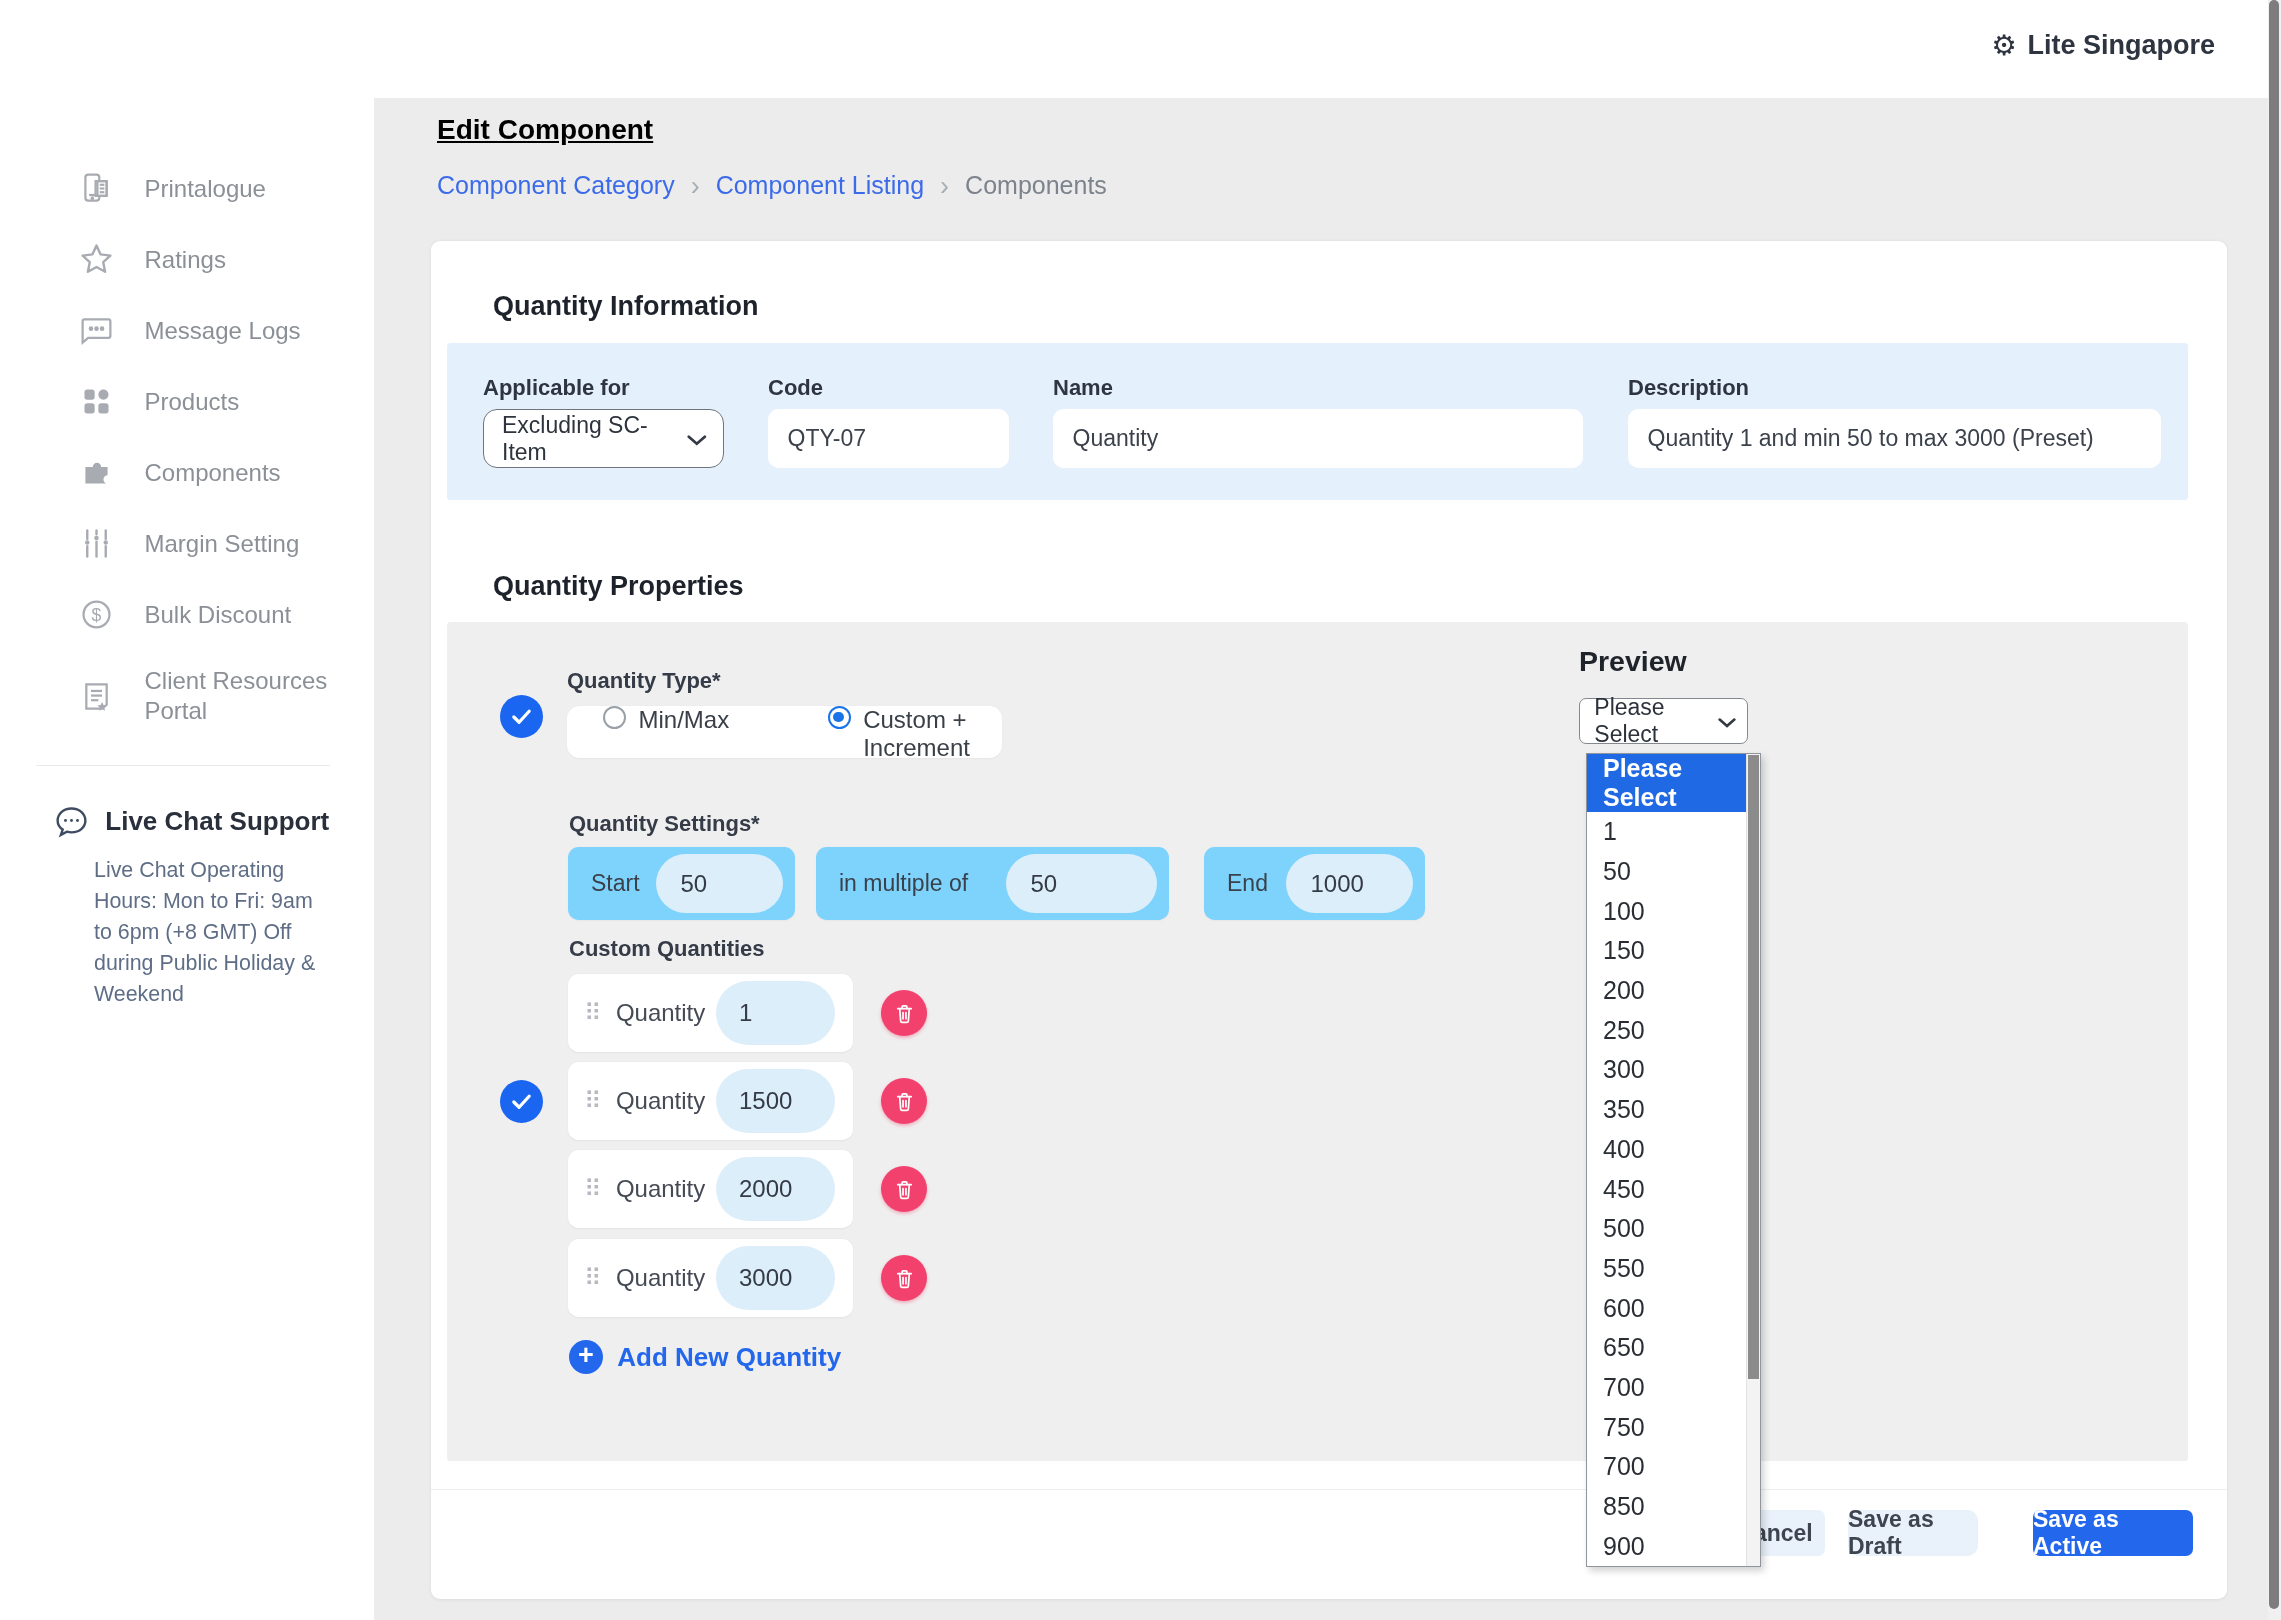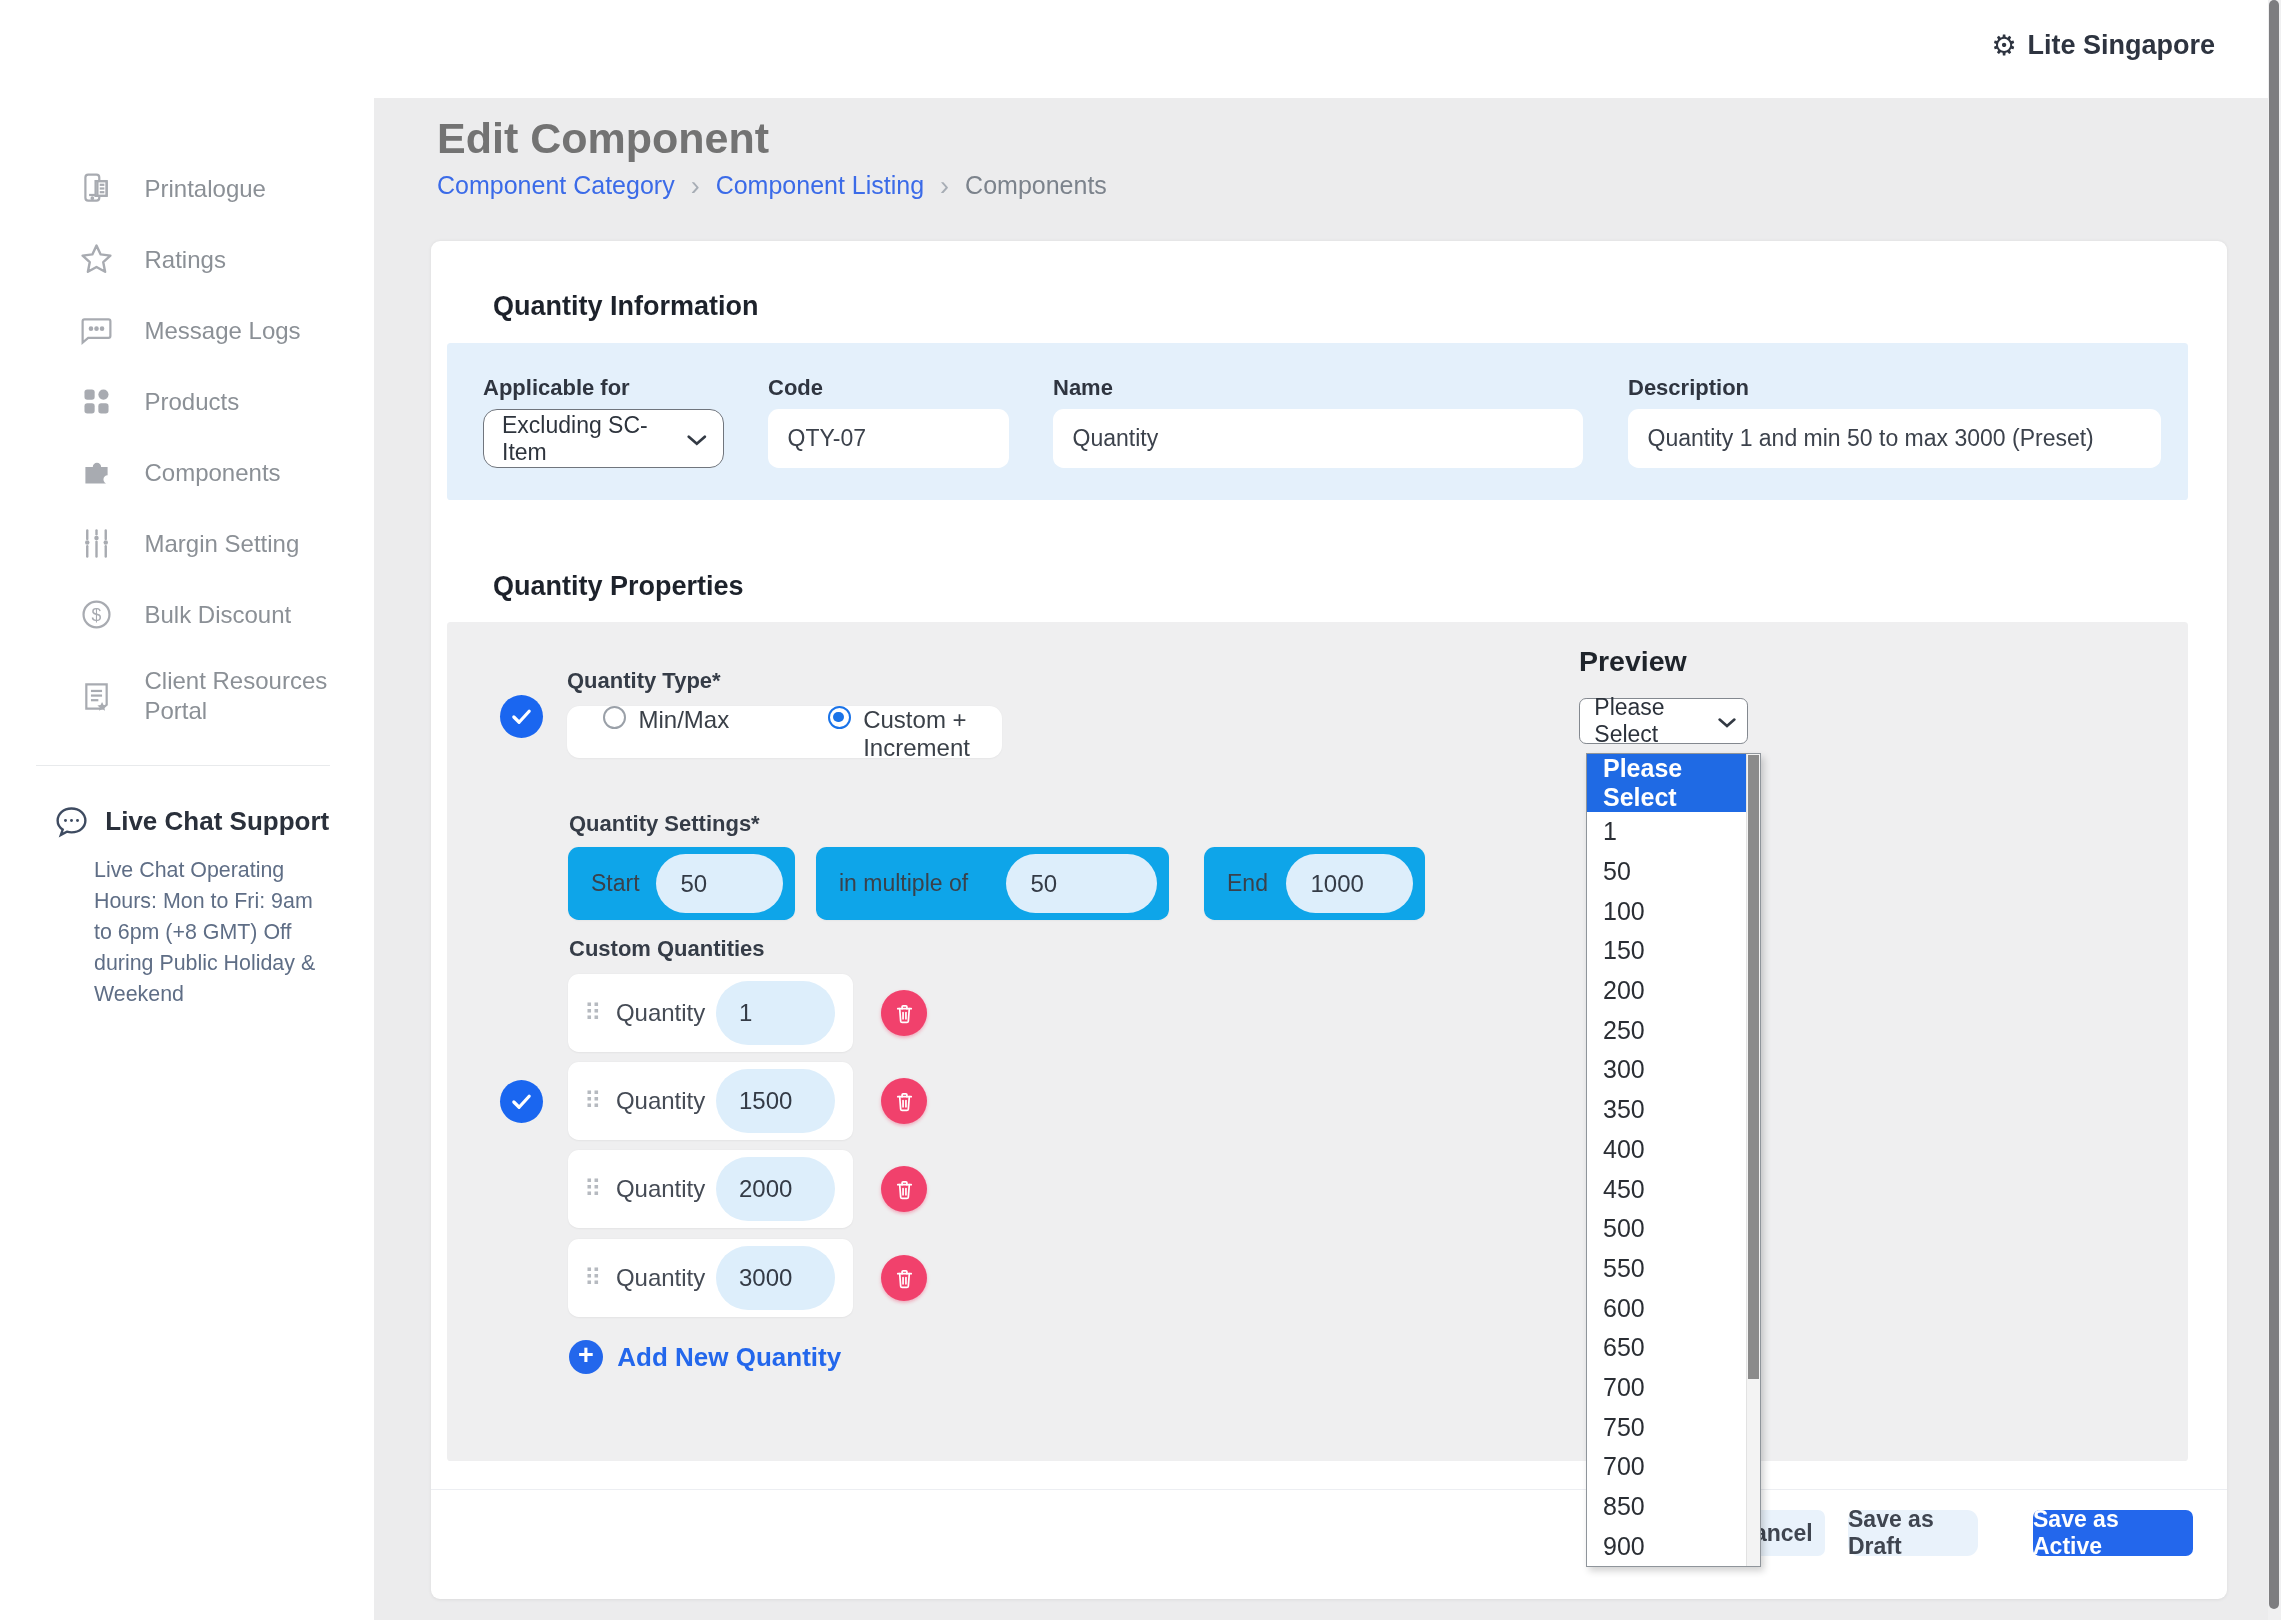--- a/index.html
+++ b/index.html
@@ -28,21 +28,21 @@
   .livechat { padding-left:52px; }
   .livechat-head { display:flex; align-items:center; gap:14.3px; }
   .livechat-title { font-size:26px; font-weight:700; color:#2a303b; }
   .livechat-desc { margin:14.3px 0 0 42px; width:239px; font-size:21.4px; line-height:31px; color:#5f6e86; }
 
   
   .page-scrollbar { position:absolute; right:0; top:0; width:13.4px; height:1620px; background:#f0f0f1; z-index:90; }
   .page-thumb { position:absolute; left:1.8px; top:0; width:9.8px; height:1609px; background:#7d7d80; border-radius:5.3px; }
 
   
-  .page-title { position:absolute; left:437px; top:114px; font-size:43px; font-weight:700; color:#737373; z-index:6; }
+  .page-title { position:absolute; left:437px; top:114px; font-size:28px; font-weight:700; color:#000000; z-index:6;text-decoration:underline; }
   .breadcrumb { position:absolute; left:437px; top:171px; display:flex; align-items:flex-start; font-size:25px; z-index:6; }
   .crumb-link { color:#3b6be8; cursor:pointer; }
   .crumb-sep { color:#a7adb5; margin:0 16px; font-size:27px; }
   .crumb-current { color:#7c838c; }
 
   .card { position:absolute; left:431px; top:241px; width:1796px; height:1358px; background:#ffffff;
           border-radius:9px; box-shadow:0 0.9px 3.6px rgba(0,0,0,.07); z-index:6; }
   .sec-title { position:absolute; left:62px; font-size:27px; font-weight:600; color:#1d222b; }
   .band { position:absolute; left:16px; width:1741px; border-radius:3.6px; }
   .band-blue { top:102px; height:157px; background:#e4f0fb; }
@@ -63,21 +63,21 @@
   .g-label { position:absolute; font-size:22px; font-weight:600; color:#353c47; }
   .white-box { position:absolute; background:#ffffff; border-radius:12.5px; box-shadow:0 0.9px 1.8px rgba(0,0,0,.04); }
 
   .radio-row { display:flex; align-items:flex-start; height:100%; padding-left:36px; gap:12.5px; }
   .radio { width:23px; height:23px; border-radius:50%; border:2.7px solid #9aa0a8; flex:0 0 23px; position:relative; cursor:pointer; }
   .radio.checked { border-color:#1a73e8; }
   .radio.checked::after { content:""; position:absolute; left:3.6px; top:3.6px; width:10.7px; height:10.7px;
                           border-radius:50%; background:#1a73e8; }
   .radio-label { font-size:24px; color:#3a4048; margin-right:86px; }
 
-  .qs-box { position:absolute; background:#0ea5e9; border-radius:10.7px; height:73px; box-shadow:0 0.9px 1.8px rgba(0,0,0,.04); }
+  .qs-box { position:absolute; background:#7dd3fc; border-radius:10.7px; height:73px; box-shadow:0 0.9px 1.8px rgba(0,0,0,.04); }
   .qs-inner-label { position:absolute; left:23px; top:0; height:100%; display:flex; align-items:center;
                     font-size:23px; color:#3a414b; }
   .pill { position:absolute; right:12.5px; top:7.1px; bottom:7.1px; background:#ddeefb; border-radius:36px;
           display:flex; align-items:center; padding-left:25px; font-size:24px; color:#343b46; }
 
   .q-row { position:absolute; left:121px; width:552px; height:78px; }
   .q-card { position:absolute; left:0; top:0; width:285px; height:78px; background:#ffffff; border-radius:10.7px;
             box-shadow:0 0.9px 1.8px rgba(0,0,0,.05); display:flex; align-items:center; }
   .drag-dots { margin-left:16px; font-size:24px; color:#b6bac0; line-height:1; cursor:grab; }
   .q-row-label { margin-left:14.3px; font-size:24px; color:#454b55; }

